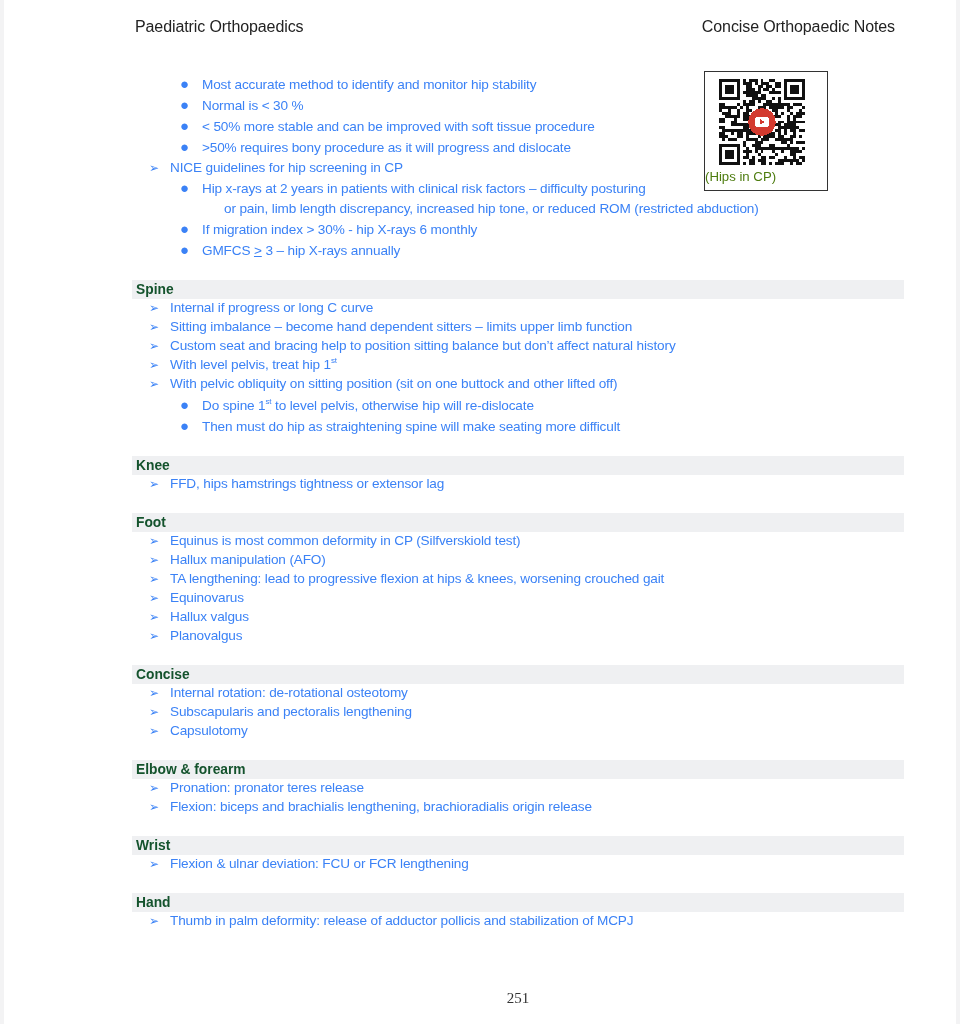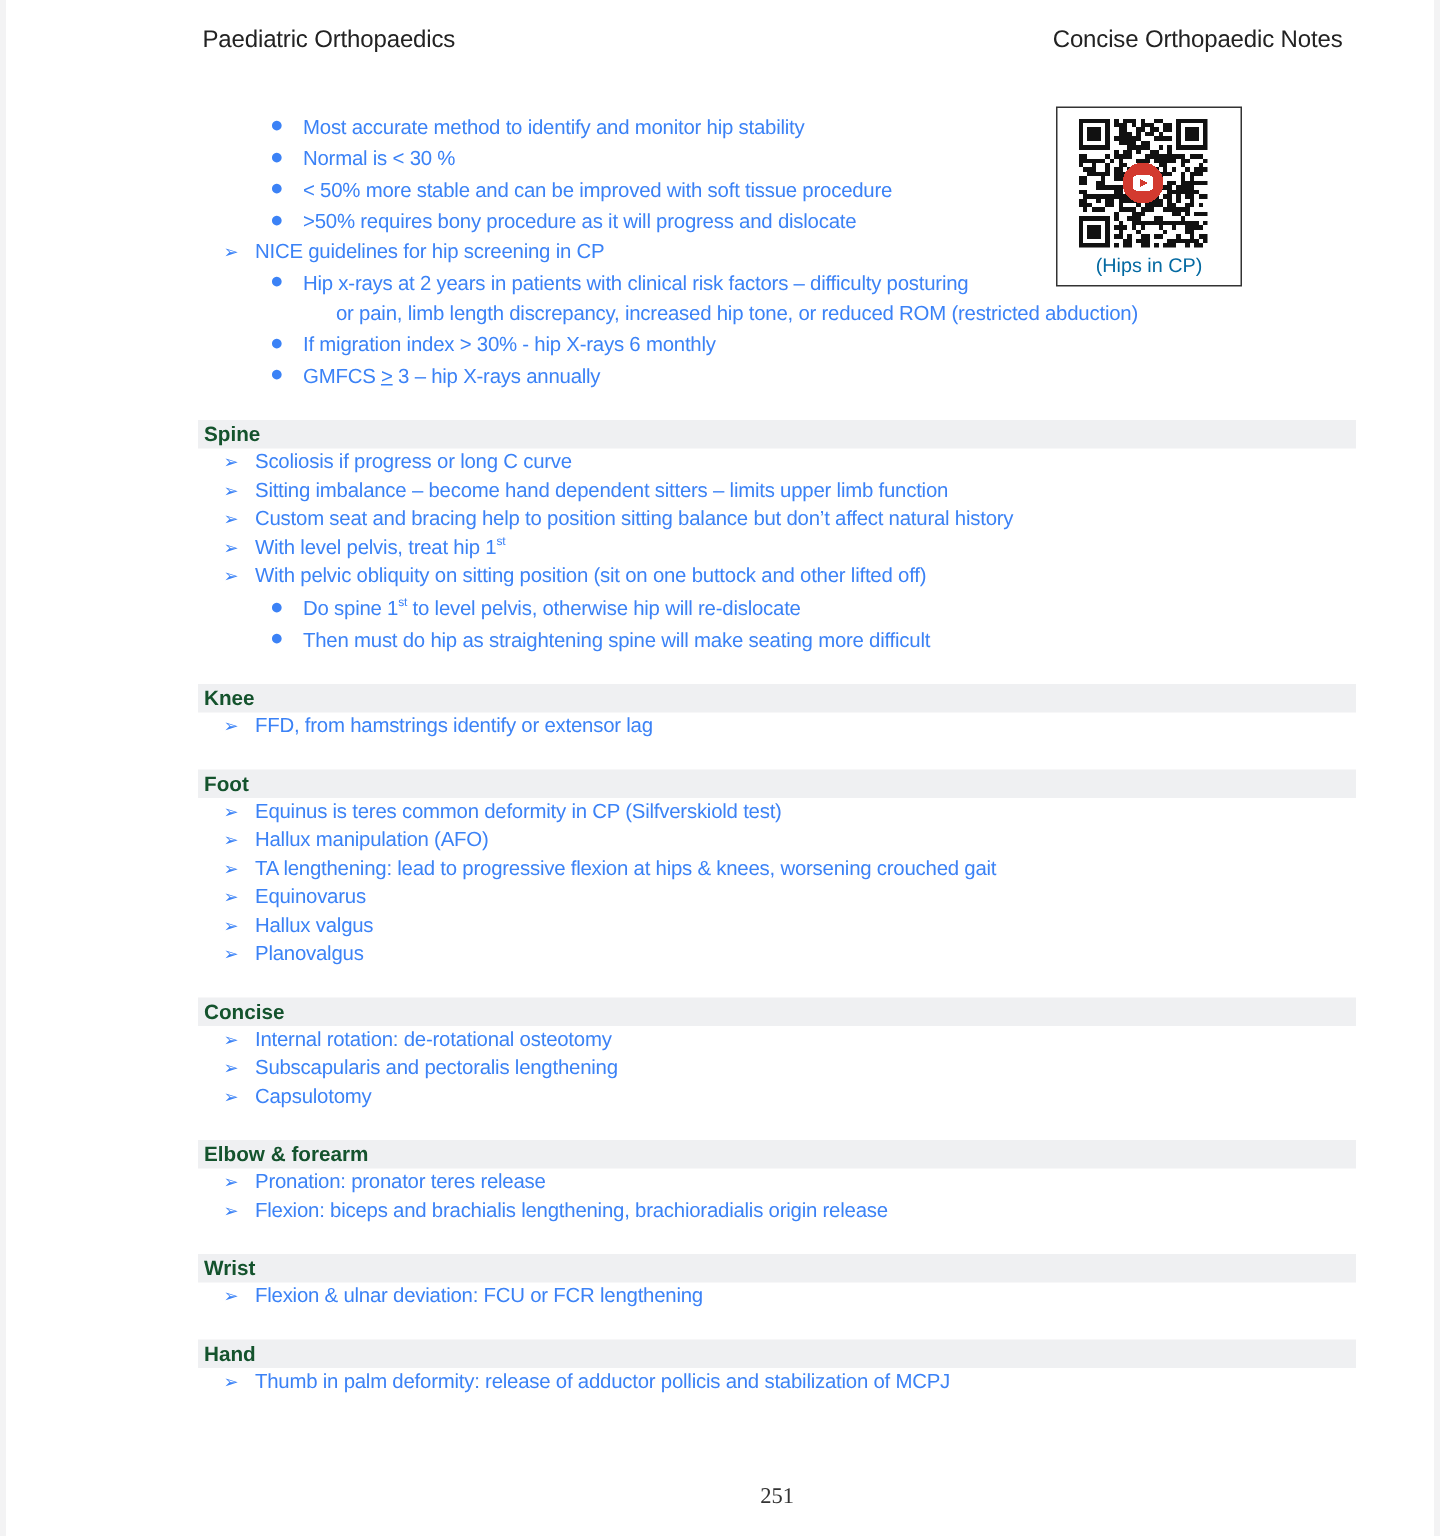--- a/index.html
+++ b/index.html
@@ -33,21 +33,21 @@
   .sec-title {
     position: absolute; left: 4px; top: 0; font-size: 13.8px; line-height: 19px; font-weight: bold; color: #14532d;
   }
   sup { font-size: 8px; vertical-align: 6px; line-height: 0; }
   .qr-box {
     position: absolute; left: 700px; top: 71px; width: 122px; height: 118px;
     border: 1px solid #333; background: #fff;
   }
   .qr-code { position: absolute; left: 14px; top: 7px; width: 86px; height: 86px; }
   .qr-caption {
-    position: absolute; left: 0; width: 100%; top: 97px; text-align: center; font-size: 13.2px; color: #0369a1;
+    position: absolute; left: 0; width: 100%; top: 97px; text-align: left; font-size: 13.2px; color: #4d7c0f;
   }
   .page-number {
     position: absolute; left: 0; width: 1028px; top: 990px; text-align: center;
     font-family: "Liberation Serif", serif; font-size: 15px; color: #333;
   }
 </style>
 </head>
 <body>
 
 <div class="page">
@@ -477,21 +477,21 @@
     <div class="line l2" style="top:242px">
       <span class="mk">●</span>
       <span class="tx"><span>GMFCS </span><span style="text-decoration:underline">&gt;</span><span> 3 – hip X-rays annually</span></span>
     </div>
 
     <div class="sec-bar" style="top:280px">
       <span class="sec-title">Spine</span>
     </div>
     <div class="line l1" style="top:299px">
       <span class="mk">➢</span>
-      <span class="tx">Scoliosis if progress or long C curve</span>
+      <span class="tx">Internal if progress or long C curve</span>
     </div>
     <div class="line l1" style="top:318px">
       <span class="mk">➢</span>
       <span class="tx">Sitting imbalance – become hand dependent sitters – limits upper limb function</span>
     </div>
     <div class="line l1" style="top:337px">
       <span class="mk">➢</span>
       <span class="tx">Custom seat and bracing help to position sitting balance but don’t affect natural history</span>
     </div>
     <div class="line l1" style="top:356px">
@@ -509,29 +509,29 @@
     <div class="line l2" style="top:418px">
       <span class="mk">●</span>
       <span class="tx">Then must do hip as straightening spine will make seating more difficult</span>
     </div>
 
     <div class="sec-bar" style="top:456px">
       <span class="sec-title">Knee</span>
     </div>
     <div class="line l1" style="top:475px">
       <span class="mk">➢</span>
-      <span class="tx">FFD, from hamstrings identify or extensor lag</span>
+      <span class="tx">FFD, hips hamstrings tightness or extensor lag</span>
     </div>
 
     <div class="sec-bar" style="top:513px">
       <span class="sec-title">Foot</span>
     </div>
     <div class="line l1" style="top:532px">
       <span class="mk">➢</span>
-      <span class="tx">Equinus is teres common deformity in CP (Silfverskiold test)</span>
+      <span class="tx">Equinus is most common deformity in CP (Silfverskiold test)</span>
     </div>
     <div class="line l1" style="top:551px">
       <span class="mk">➢</span>
       <span class="tx">Hallux manipulation (AFO)</span>
     </div>
     <div class="line l1" style="top:570px">
       <span class="mk">➢</span>
       <span class="tx">TA lengthening: lead to progressive flexion at hips &amp; knees, worsening crouched gait</span>
     </div>
     <div class="line l1" style="top:589px">

